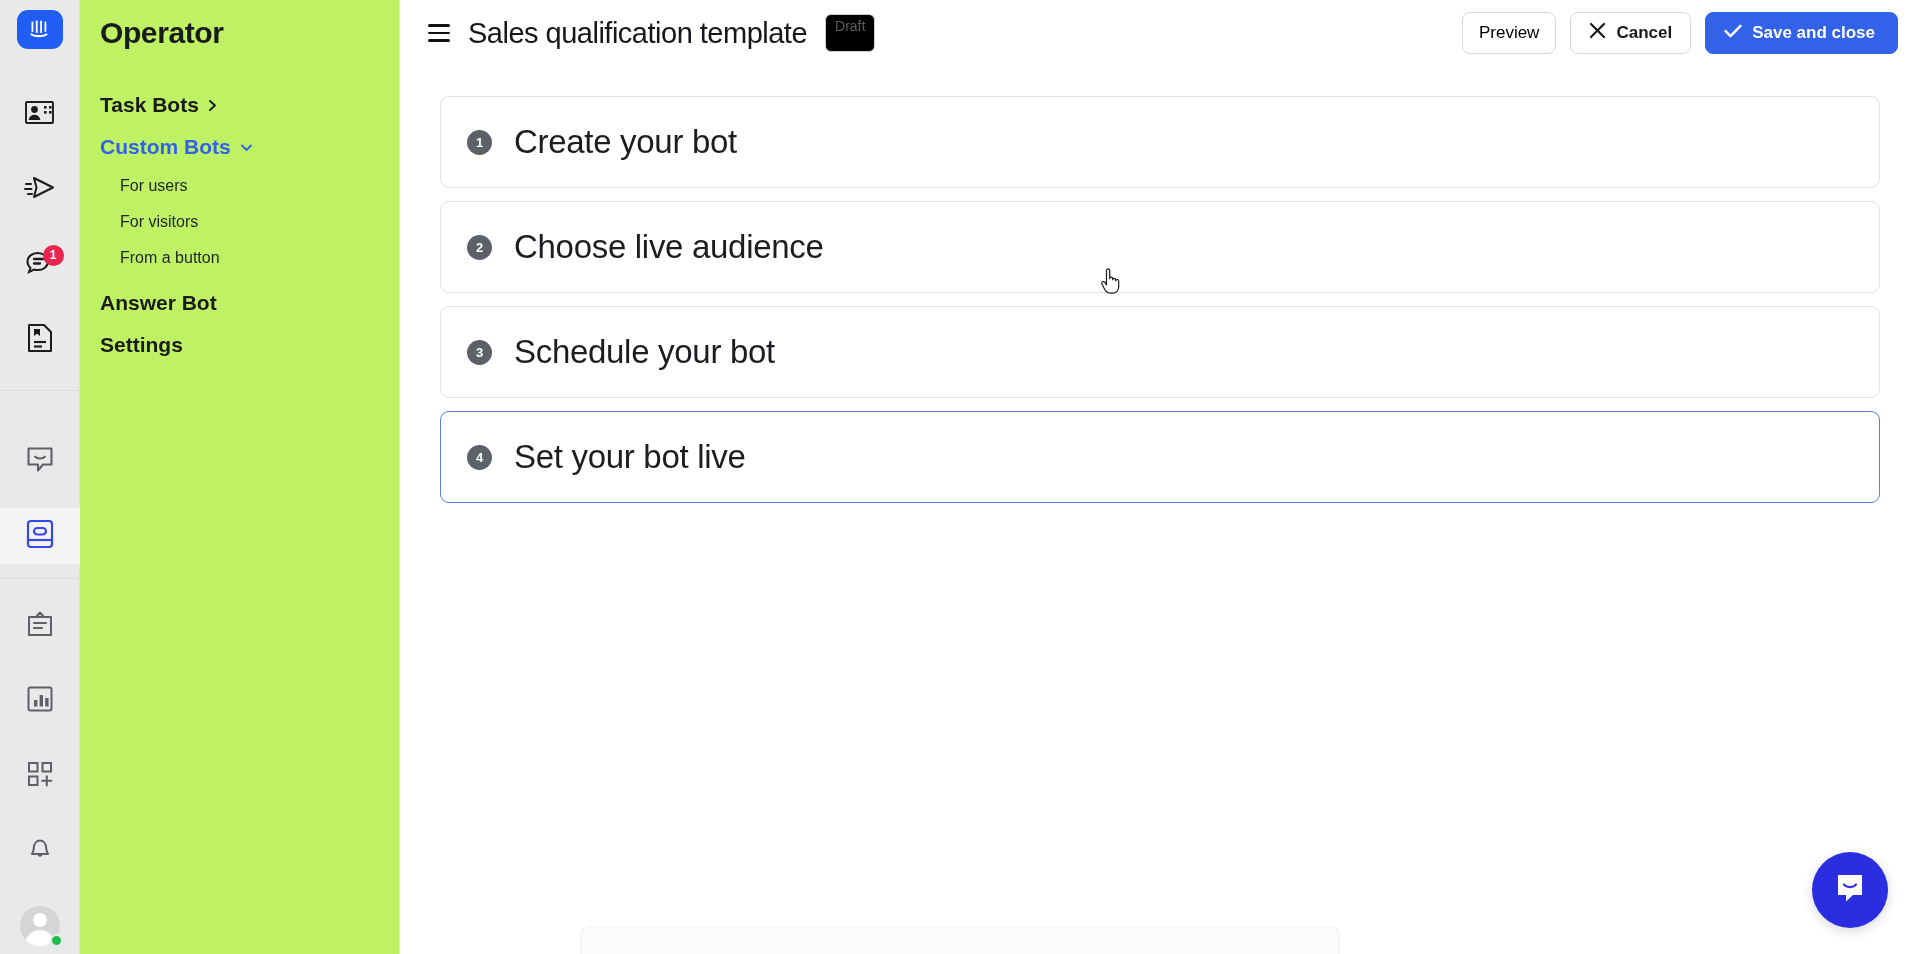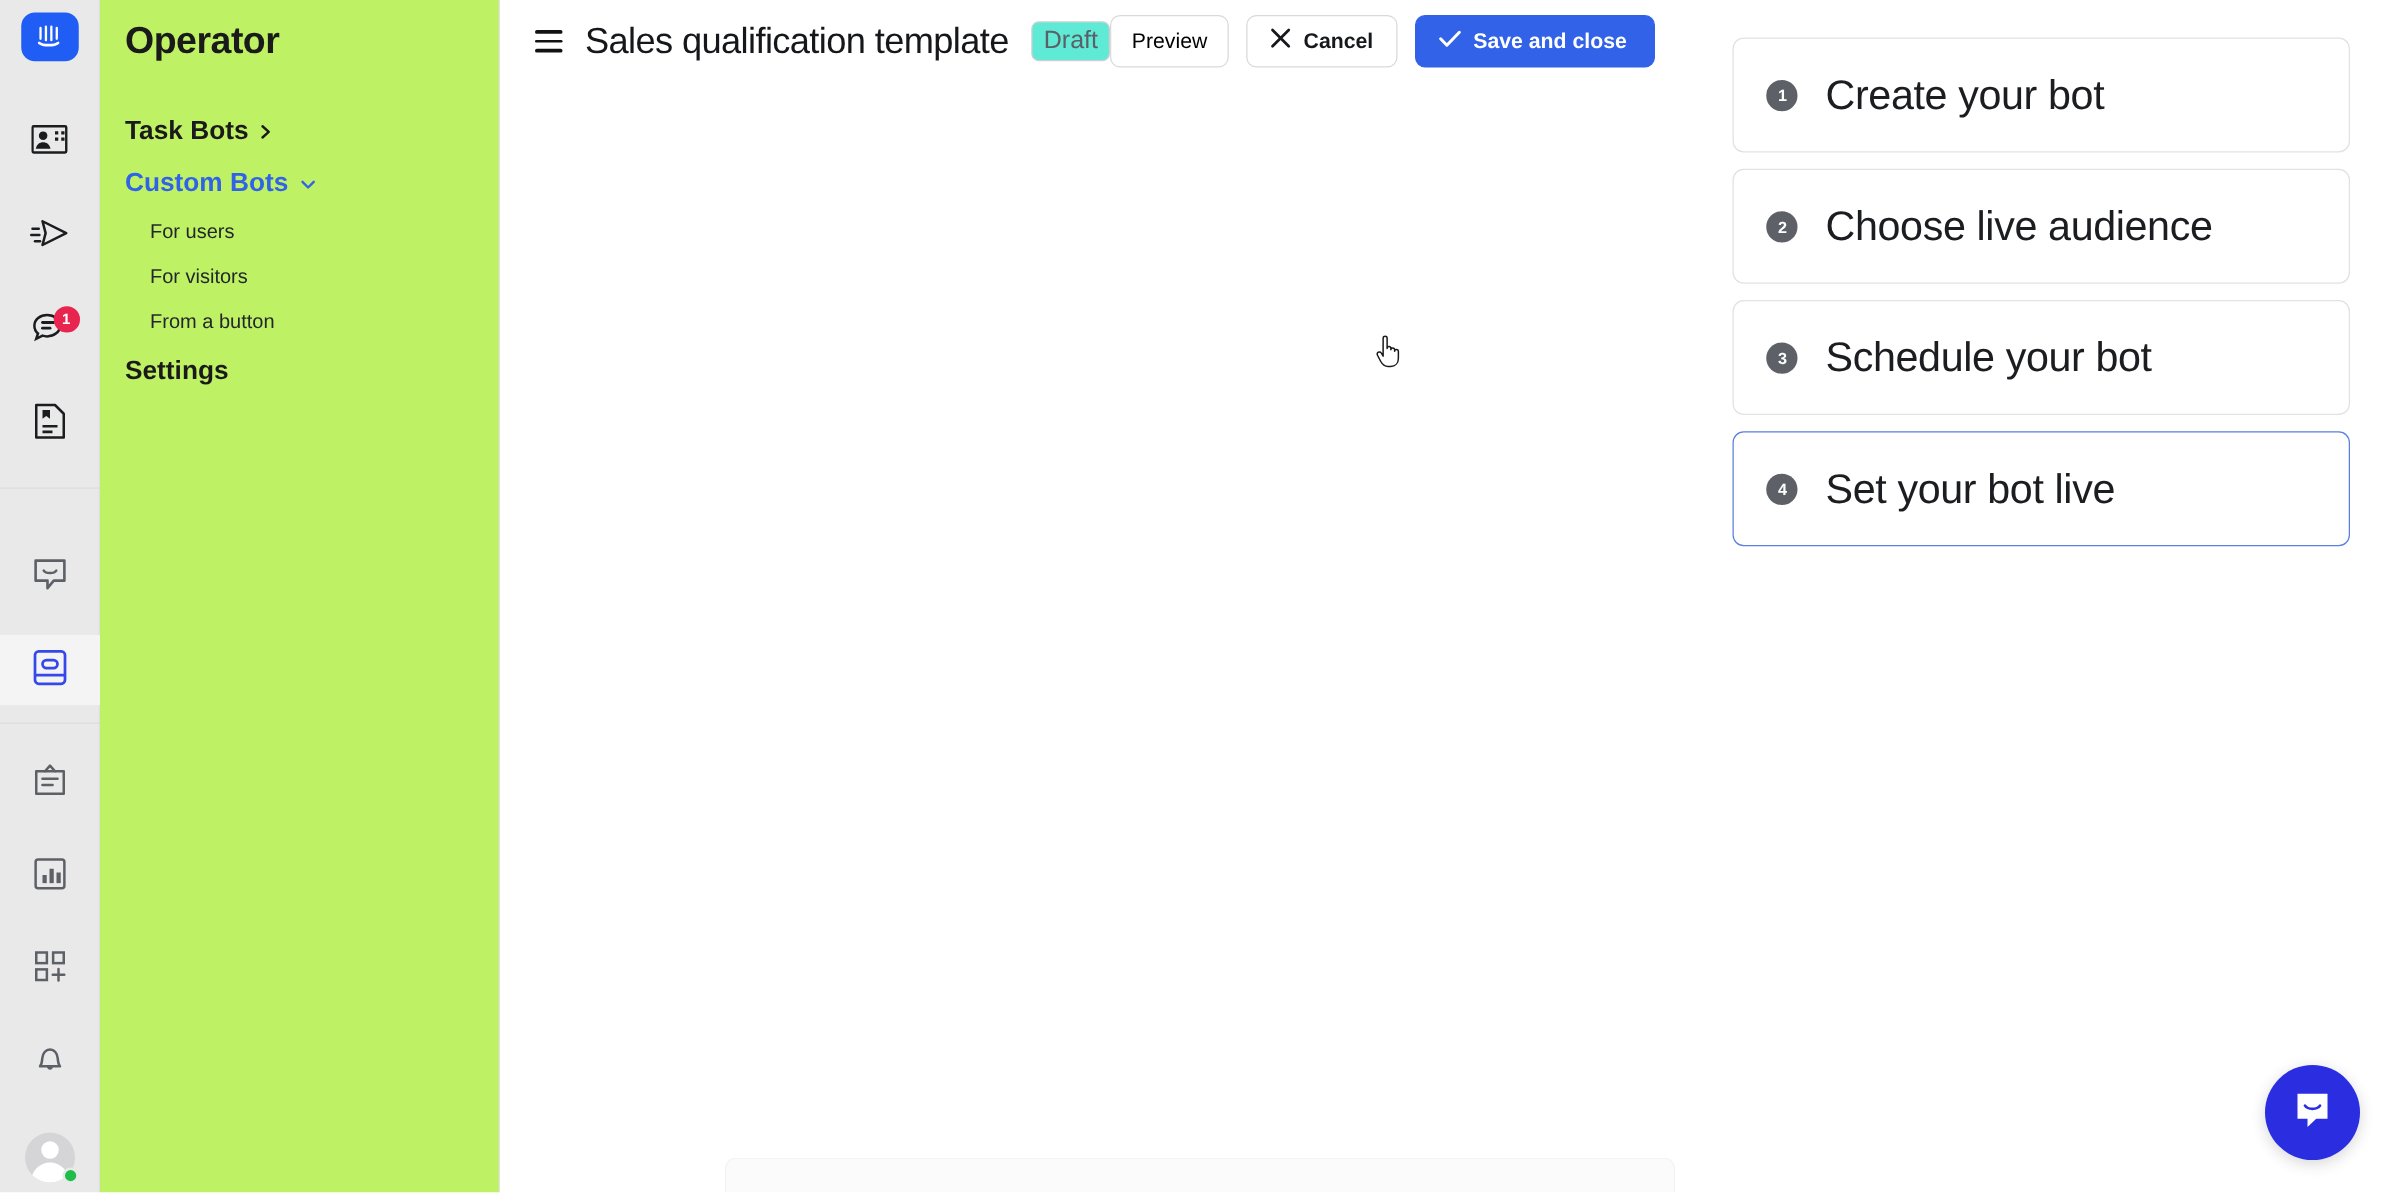--- a/index.html
+++ b/index.html
@@ -101,21 +101,21 @@
     font-size: 16px; font-weight: 400; color: #23272c;
     cursor: pointer;
   }
   .chev { display: inline-flex; }
 
   
   .main {
     flex: 1 1 auto; height: 954px;
     background: #ffffff;
     position: relative;
-    display: flex; 
+    display: flex; flex-direction: column;
   }
   .topbar {
     height: 66px; flex: 0 0 66px;
     display: flex; align-items: center;
     padding: 0 22px 0 28px;
   }
   .hamburger {
     width: 26px; height: 26px;
     display: flex; flex-direction: column; justify-content: center; gap: 5px;
     cursor: pointer; margin-right: 14px;
@@ -124,23 +124,23 @@
   .hamburger span:nth-child(1) { width: 22px; }
   .hamburger span:nth-child(2) { width: 22px; }
   .hamburger span:nth-child(3) { width: 22px; }
   .doc-title {
     font-size: 29px; font-weight: 400; color: #16171a;
     letter-spacing: -0.5px; white-space: nowrap;
   }
   .chip {
     margin-left: 18px;
     border: 1px solid #cfcfd2; border-radius: 6px;
-    background: #5eead4;
-    color: #5b5f66; font-size: 20px;
-    padding: 3px 9px 4px; line-height: 1.15;
+    background: #000000;
+    color: #5b5f66; font-size: 14px;
+    padding: 3px 9px 16px; line-height: 1.15;
     white-space: nowrap;
   }
   .topbar-spacer { flex: 1 1 auto; }
   .btn {
     height: 42px; border-radius: 8px;
     display: inline-flex; align-items: center; justify-content: center; gap: 10px;
     font-size: 17px; font-weight: 700;
     padding: 0 18px; cursor: pointer;
     white-space: nowrap;
     border: 1px solid #d9d9dc; background: #fff; color: #17181b;
@@ -389,20 +389,23 @@
       <div class="nav-sub">
         <span>For users</span>
       </div>
       <div class="nav-sub">
         <span>For visitors</span>
       </div>
       <div class="nav-sub">
         <span>From a button</span>
       </div>
 
+      <div class="nav-row" style="margin-top:6px;">
+        <span>Answer Bot</span>
+      </div>
       <div class="nav-row">
         <span>Settings</span>
       </div>
 
     </div>
   </div>
 
   <div class="main">
 
     <div class="topbar">

